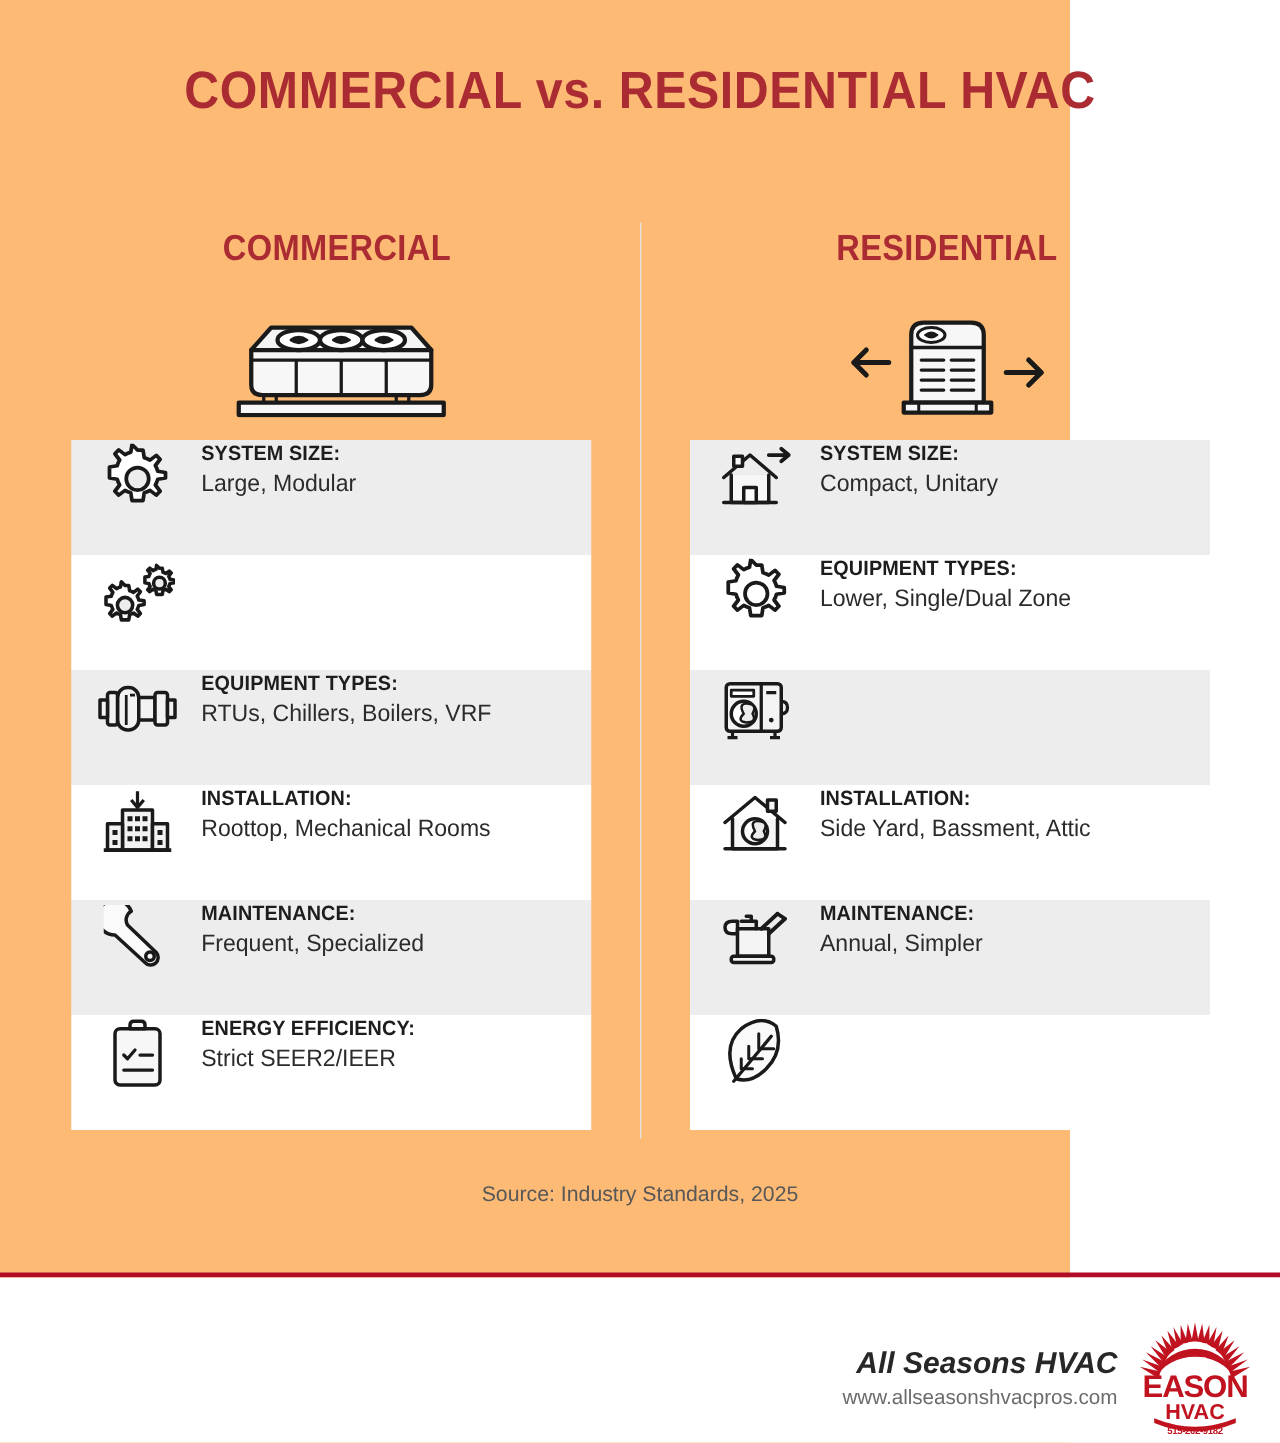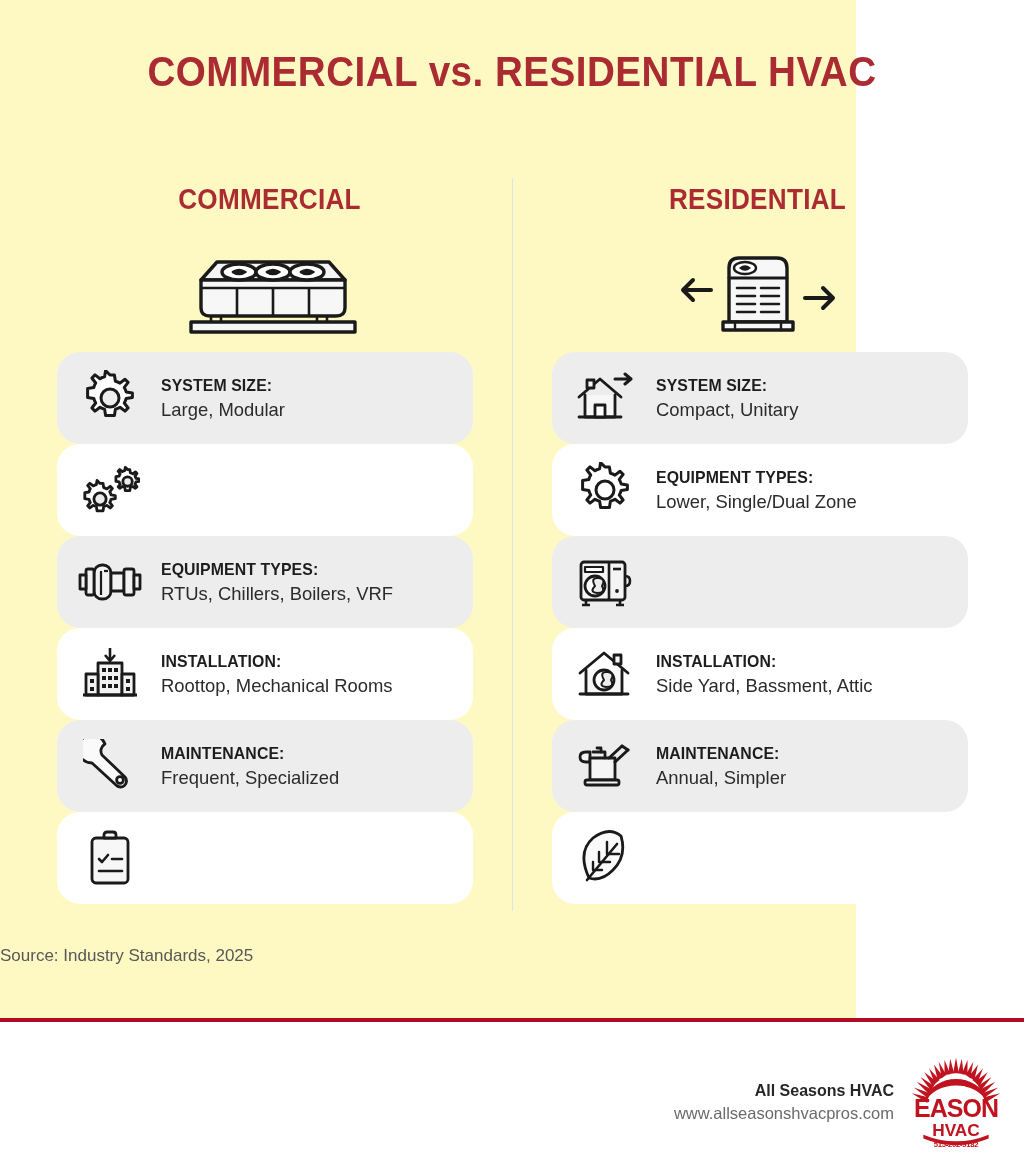--- a/index.html
+++ b/index.html
@@ -2,21 +2,21 @@
 <html><head>
 <meta charset="utf-8">
 <style>
   * { box-sizing: border-box; margin: 0; padding: 0; }
   html, body {
     width: 1024px; height: 1154px;
     background: #ffffff;
     font-family: "Liberation Sans", sans-serif;
     overflow: hidden;
   }
-  .page { position: relative; width: 856px; height: 1154px; background: #fef9c3; }
+  .page { position: relative; width: 856px; height: 1154px; background: #fdba74; }
 
   
   .title {
     position: absolute; top: 48px; left: 0; width: 1024px;
     text-align: center;
     font-size: 42px; font-weight: 700; letter-spacing: 0.5px;
     color: #ab2b33;
     font-family: "Liberation Sans Narrow", "Liberation Sans", sans-serif;
     transform: scaleX(0.92); transform-origin: center;
     white-space: nowrap;
@@ -44,24 +44,23 @@
   .hero { position: absolute; top: 246px; height: 92px; display: flex; align-items: center; justify-content: center; }
   .hero.left  { left: 57px;  width: 425px; }
   .hero.right { left: 545px; width: 425px; }
 
   
   .panel { position: absolute; top: 352px; width: 416px; }
   .panel.left  { left: 57px; }
   .panel.right { left: 552px; }
 
   .row {
-    display: flex; align-items: center;
+    display: flex; 
     height: 92px; padding: 0 4px 0 10px;
     background: #ffffff;
-    border-radius: 23px;
   }
   .row.alt { background: #ededed; }
 
   .row-icon {
     width: 86px; min-width: 86px; height: 62px;
     display: flex; align-items: center; justify-content: center;
   }
   .row-text { padding-left: 8px; }
   .row-label {
     font-size: 16.5px; font-weight: 700; color: #1d1d1d;
@@ -74,34 +73,34 @@
     font-size: 19px; font-weight: 400; color: #2b2b2b;
     line-height: 1.35; margin-top: 1px;
     font-family: "Liberation Sans Narrow", "Liberation Sans", sans-serif;
     transform: scaleX(0.97); transform-origin: left center;
     white-space: nowrap;
   }
 
   
   .source {
     position: absolute; top: 946px; left: 0; width: 1024px;
-    font-size: 17px; color: #585858;
+    text-align: center; font-size: 17px; color: #585858;
     font-family: "Liberation Sans Narrow", "Liberation Sans", sans-serif;
   }
 
   
   .redbar { position: absolute; left: 0; top: 1018px; width: 1024px; height: 4px; background: #b00c26; }
   .footer { position: absolute; left: 0; top: 1022px; width: 1024px; height: 132px; background: #ffffff; }
   .footer-inner {
     position: absolute; right: 20px; top: 32px;
     display: flex; align-items: center; gap: 14px;
   }
   .footer-txt { text-align: right; }
   .brand {
-    font-size: 16px; font-weight: 700; color: #272727; line-height: 1.25;
+    font-size: 24px; font-weight: 700; color: #272727; line-height: 1.25; font-style: italic;
   }
   .brand-url {
     font-size: 16.5px; color: #6b6b6b; margin-top: 2px; line-height: 1.25;
   }
   .logo { width: 96px; height: 96px; }
 
   svg { display: block; }
 </style>
 </head>
 <body>
@@ -266,20 +265,24 @@
       <span class="row-icon">
         <svg width="48" height="58" viewBox="0 0 48 58">
             <g fill="none" stroke="#1a1a1a" stroke-width="2.8" stroke-linejoin="round">
           <rect x="6" y="9" width="36" height="45" rx="4" fill="#f7f7f7"></rect>
           <path d="M18 9 L18 6 Q18 3 21 3 L27 3 Q30 3 30 6 L30 9 Z" fill="#f7f7f7"></path>
           <path d="M13 30 L16 33 L22 26" stroke-width="2.6" stroke-linecap="round"></path>
           <path d="M26 30 L36 30" stroke-width="2.6" stroke-linecap="round"></path>
           <path d="M13 42 L36 42" stroke-width="2.6" stroke-linecap="round"></path>
             </g>
           </svg>
+      </span>
+      <span class="row-text">
+        <span class="row-label" style="display: block;">ENERGY EFFICIENCY:</span>
+        <span class="row-value" style="display: block;">Strict SEER2/IEER</span>
       </span>
     </div>
   </div>
 
   <div class="panel right">
 
     <div class="row alt">
       <span class="row-icon">
         <svg width="60" height="52" viewBox="0 0 60 52">
             <g fill="none" stroke="#1a1a1a" stroke-width="2.8" stroke-linejoin="round" stroke-linecap="round">

